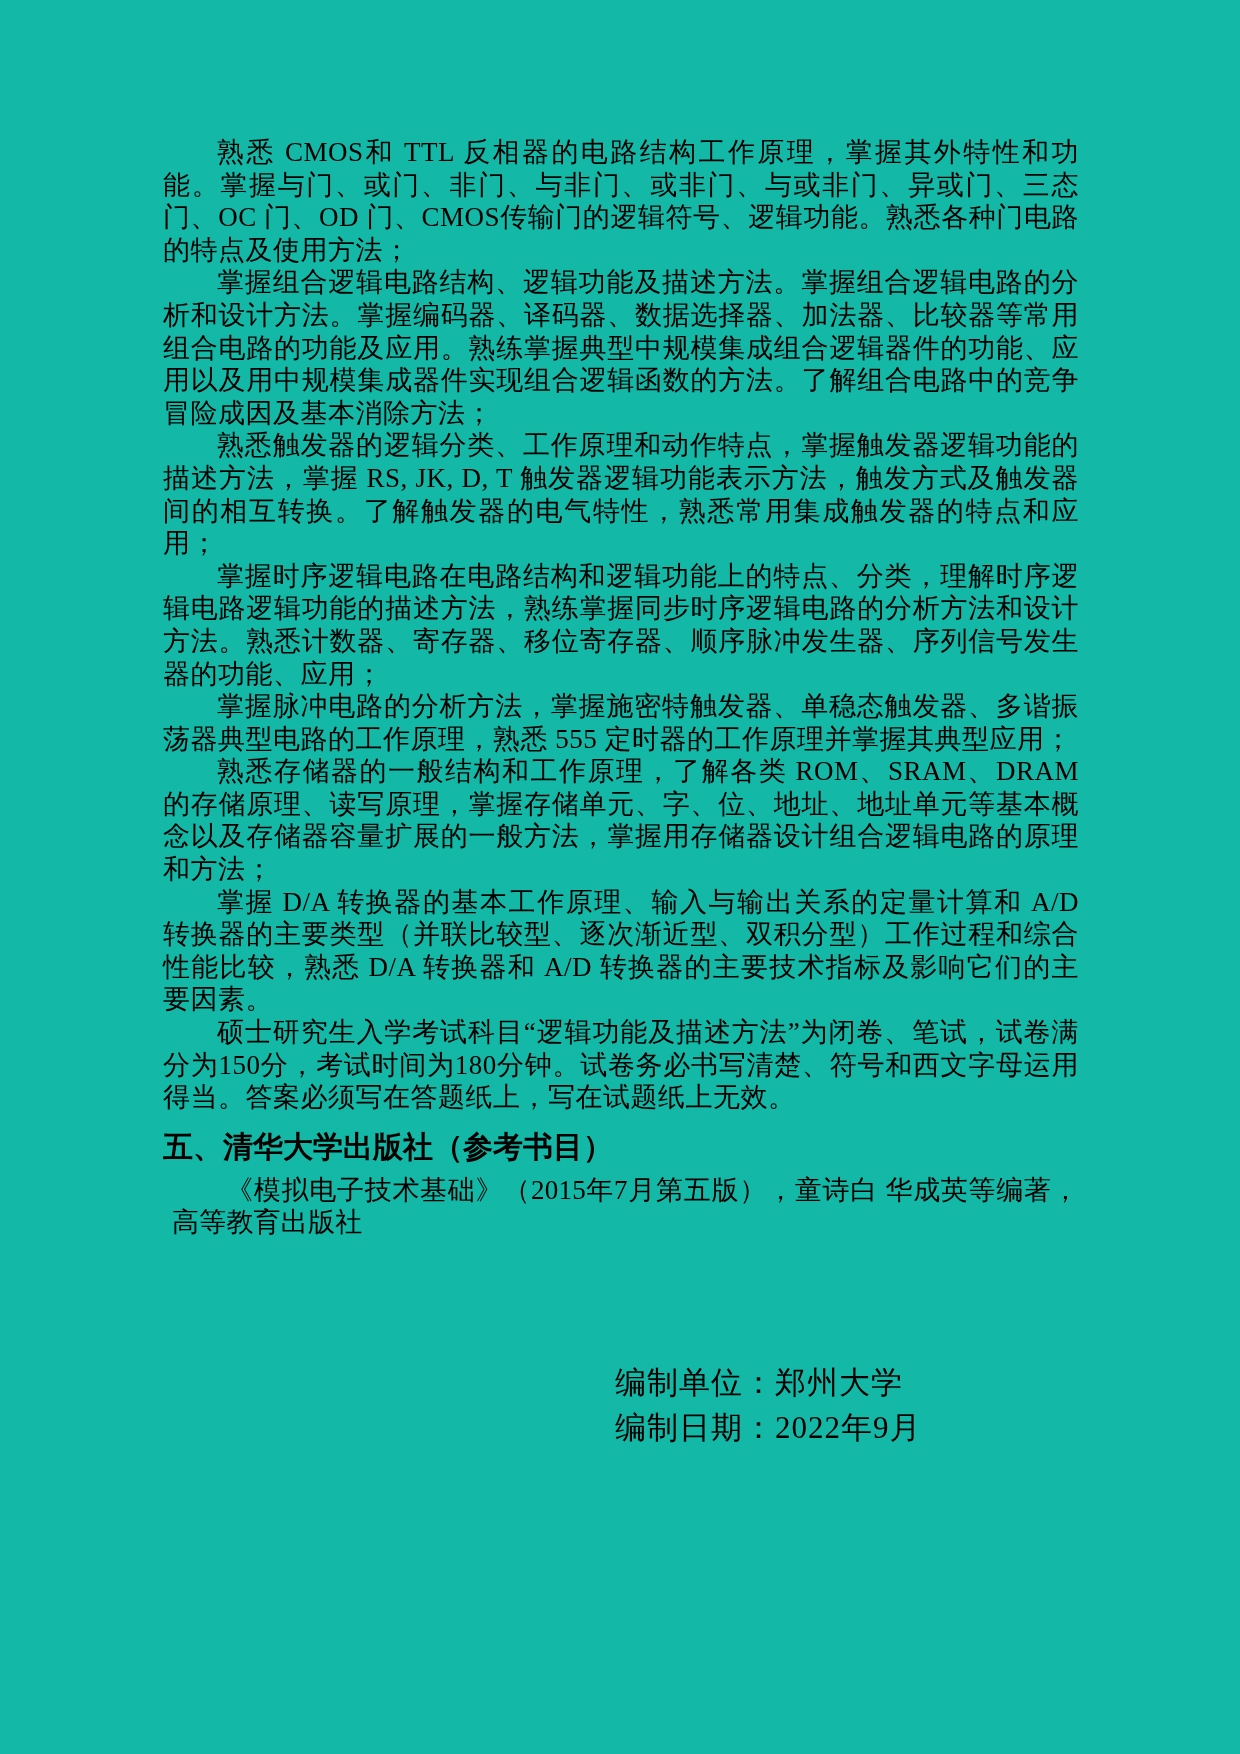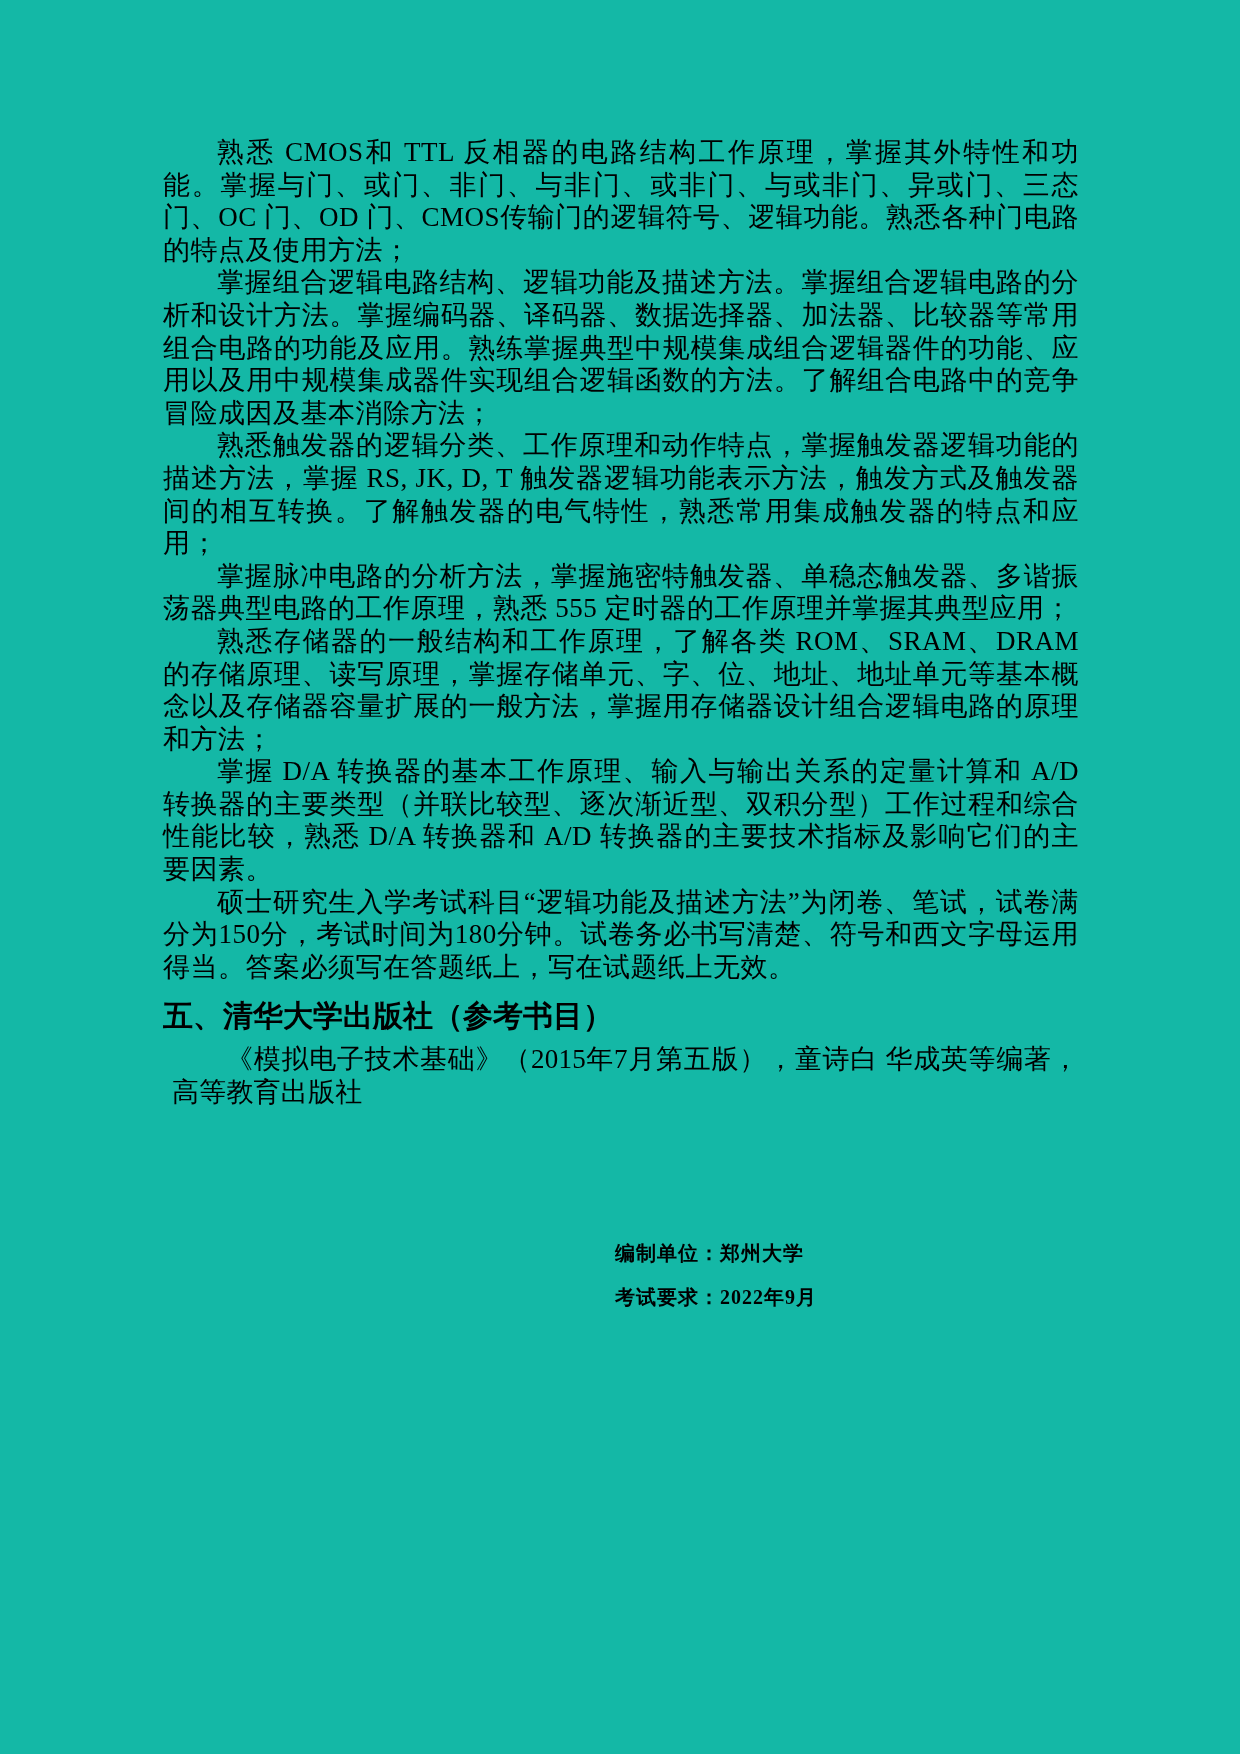--- a/index.html
+++ b/index.html
@@ -40,40 +40,40 @@
   .books .para {
     letter-spacing: 0.2px;
     margin-left: 9px;
   }
   .footer {
     margin-top: 128px;
     padding-left: 452px;
   }
   .footer p {
     margin: 0 0 12px 0;
-    font-size: 20px;
+    font-size: 31px;
     line-height: 32.6px;
     letter-spacing: 1px;
-    font-weight: bold;
   }
 </style>
 </head>
 <body>
 
 <div class="page">
   <div class="content">
 
     <div>
 
         <p class="para">熟悉 CMOS和 TTL 反相器的电路结构工作原理，掌握其外特性和功能。掌握与门、或门、非门、与非门、或非门、与或非门、异或门、三态门、OC 门、OD 门、CMOS传输门的逻辑符号、逻辑功能。熟悉各种门电路的特点及使用方法；</p>
 
         <p class="para">掌握组合逻辑电路结构、逻辑功能及描述方法。掌握组合逻辑电路的分析和设计方法。掌握编码器、译码器、数据选择器、加法器、比较器等常用组合电路的功能及应用。熟练掌握典型中规模集成组合逻辑器件的功能、应用以及用中规模集成器件实现组合逻辑函数的方法。了解组合电路中的竞争冒险成因及基本消除方法；</p>
 
         <p class="para">熟悉触发器的逻辑分类、工作原理和动作特点，掌握触发器逻辑功能的描述方法，掌握 RS, JK, D, T 触发器逻辑功能表示方法，触发方式及触发器间的相互转换。了解触发器的电气特性，熟悉常用集成触发器的特点和应用；</p>
 
+        <p class="para">掌握时序逻辑电路在电路结构和逻辑功能上的特点、分类，理解时序逻辑电路逻辑功能的描述方法，熟练掌握同步时序逻辑电路的分析方法和设计方法。熟悉计数器、寄存器、移位寄存器、顺序脉冲发生器、序列信号发生器的功能、应用；</p>
 
         <p class="para">掌握脉冲电路的分析方法，掌握施密特触发器、单稳态触发器、多谐振荡器典型电路的工作原理，熟悉 555 定时器的工作原理并掌握其典型应用；</p>
 
         <p class="para">熟悉存储器的一般结构和工作原理，了解各类 ROM、SRAM、DRAM 的存储原理、读写原理，掌握存储单元、字、位、地址、地址单元等基本概念以及存储器容量扩展的一般方法，掌握用存储器设计组合逻辑电路的原理和方法；</p>
 
         <p class="para">掌握 D/A 转换器的基本工作原理、输入与输出关系的定量计算和 A/D 转换器的主要类型（并联比较型、逐次渐近型、双积分型）工作过程和综合性能比较，熟悉 D/A 转换器和 A/D 转换器的主要技术指标及影响它们的主要因素。</p>
       </div>
 
 
     <div>
@@ -84,17 +84,17 @@
     <div class="section-heading">五、清华大学出版社（参考书目）</div>
 
     <div class="books">
 
         <p class="para">《模拟电子技术基础》（2015年7月第五版），童诗白 华成英等编著，高等教育出版社</p>
 
       </div>
 
     <div class="footer">
       <p>编制单位：郑州大学</p>
-      <p>考试要求：2022年9月</p>
+      <p>编制日期：2022年9月</p>
     </div>
 
   </div>
 </div>
 
 </body></html>

